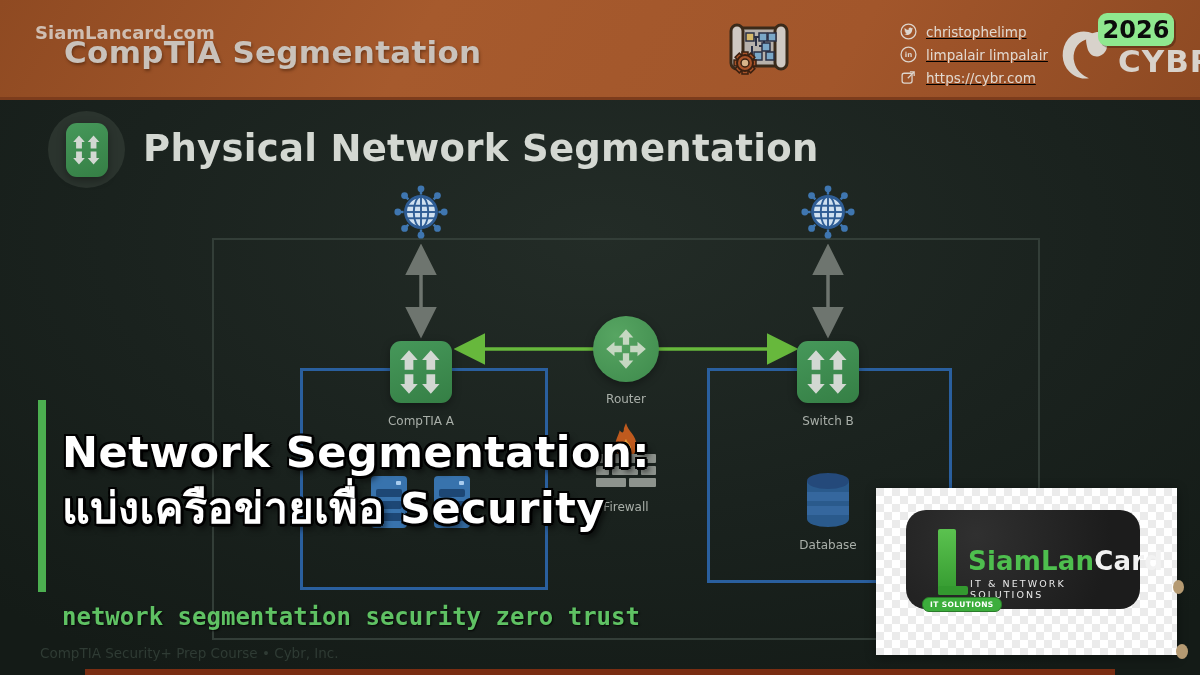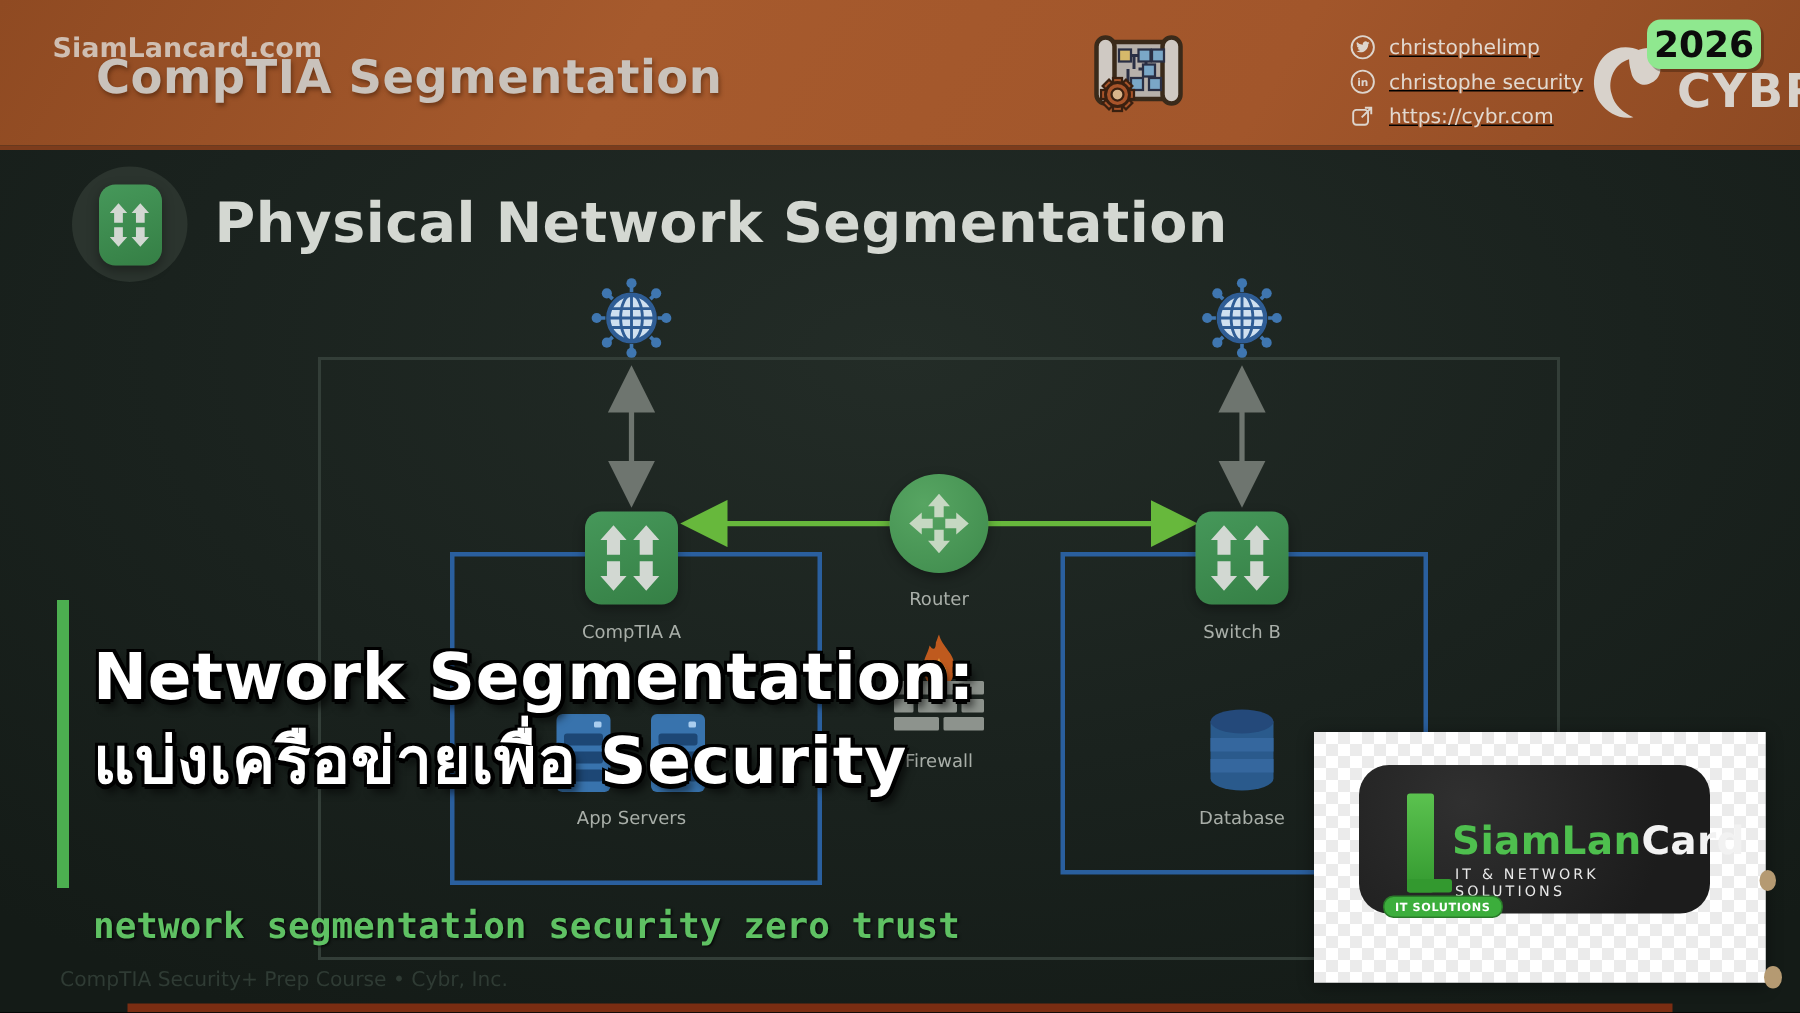--- a/index.html
+++ b/index.html
@@ -118,21 +118,21 @@
           <circle cx="12" cy="12" r="10.5" fill="none" stroke="#ddd5cd" stroke-width="1.8"></circle>
           <path transform="translate(5.2,6) scale(0.58)" fill="#ddd5cd" d="M23 2.9c-.8.4-1.7.6-2.6.8a4.5 4.5 0 0 0 2-2.5c-.9.5-1.9.9-2.9 1.1a4.5 4.5 0 0 0-7.7 4.1A12.8 12.8 0 0 1 2.5 1.7a4.5 4.5 0 0 0 1.4 6 4.4 4.4 0 0 1-2-.5v.1a4.5 4.5 0 0 0 3.6 4.4 4.5 4.5 0 0 1-2 .1 4.5 4.5 0 0 0 4.2 3.1A9 9 0 0 1 1 16.6a12.7 12.7 0 0 0 6.9 2c8.3 0 12.8-6.9 12.8-12.8v-.6c.9-.6 1.6-1.4 2.2-2.3Z"></path>
         </svg>
         <span class="txt">christophelimp</span>
       </li>
       <li>
         <svg class="soc-ic" viewBox="0 0 24 24">
           <circle cx="12" cy="12" r="10.5" fill="none" stroke="#ddd5cd" stroke-width="1.8"></circle>
           <text x="12" y="16" text-anchor="middle" font-size="10" font-weight="bold" fill="#ddd5cd" font-family="DejaVu Sans, sans-serif">in</text>
         </svg>
-        <span class="txt">christophe security</span>
+        <span class="txt">limpalair limpalair</span>
       </li>
       <li>
         <svg class="soc-ic" viewBox="0 0 24 24">
           <rect x="3" y="6" width="14" height="14" rx="3" fill="none" stroke="#ddd5cd" stroke-width="1.8"></rect>
           <path d="M11 13 L20 4 M14 4 H20 V10" fill="none" stroke="#ddd5cd" stroke-width="1.8"></path>
         </svg>
         <span class="txt">https://cybr.com</span>
       </li>
     </ul>
 
@@ -299,21 +299,20 @@
       <div class="slot" style="margin-top:8px;"></div>
       <div class="slot"></div>
       <div class="slot"></div>
   </div>
   <div class="server" style="left:434px; top:476px;">
     <span class="dot"></span>
       <div class="slot" style="margin-top:8px;"></div>
       <div class="slot"></div>
       <div class="slot"></div>
   </div>
-  <div class="node-label" style="left:331px; top:538px; width:180px;">App Servers</div>
 
   <svg class="node" style="left:805px; top:472px;" width="46" height="58" viewBox="0 0 46 58">
     <path d="M2 9 V47 A21 8 0 0 0 44 47 V9" fill="#2a5a8c"></path>
     <rect x="2" y="20" width="42" height="9" fill="#35679e"></rect>
     <rect x="2" y="34" width="42" height="9" fill="#35679e"></rect>
     <ellipse cx="23" cy="9" rx="21" ry="8" fill="#24497a"></ellipse>
   </svg>
   <div class="node-label" style="left:758px; top:538px; width:140px;">Database</div>
 
   <div class="accent-bar"></div>

